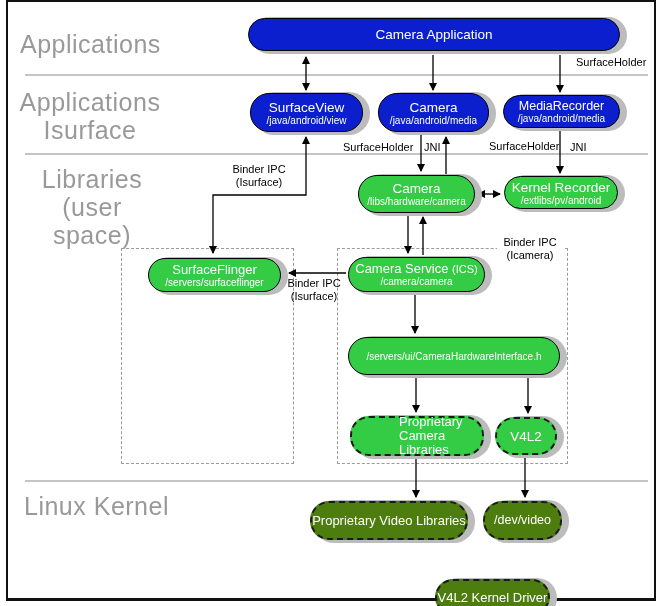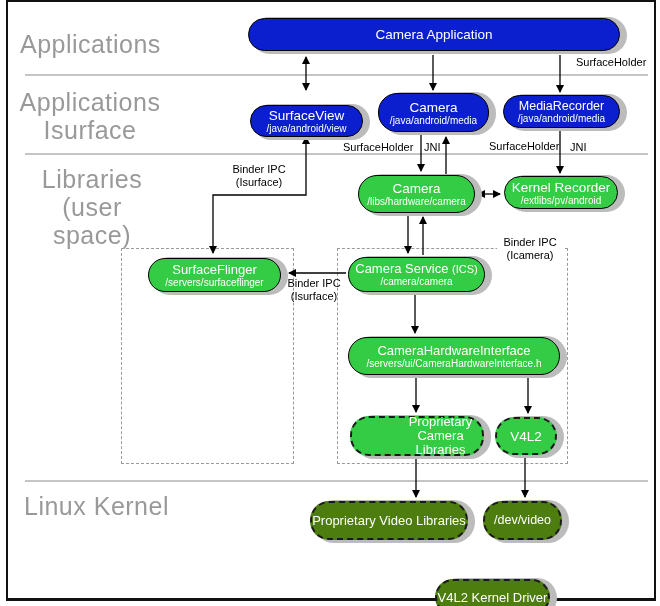--- a/index.html
+++ b/index.html
@@ -10,21 +10,21 @@
   .frame{
     position:absolute;left:6px;top:0;width:650px;height:601px;
     border:2px solid #111;border-bottom-width:3px;box-sizing:border-box;
   }
   .layer-label{
     position:absolute;color:#999;font-size:25px;line-height:28px;
     text-align:center;letter-spacing:0.5px;
   }
   .node{
     position:absolute;display:flex;flex-direction:column;align-items:center;
-    justify-content:center;text-align:center;color:#fff;box-sizing:border-box;
+    justify-content:center;color:#fff;box-sizing:border-box;
     border:1.5px solid #000;box-shadow:5px 1px 0 2px #bcbcbc;z-index:3;
   }
   .node .title{font-size:13.5px;line-height:15px;white-space:pre-line;}
   .node .path{font-size:10px;line-height:11px;}
   .node .suffix{font-size:11px;}
   .blue{background:#0b1fce;}
   .green{background:#33cc44;}
   .red{background:#4d7c0f;}
   .dashed-border{border:2px dashed #1a1a1a;}
   .pill{border-radius:19px;}
@@ -86,21 +86,21 @@
       <line x1="416" y1="378" x2="416" y2="412" marker-end="url(#ah)"></line>
       <line x1="528" y1="378" x2="528" y2="413" marker-end="url(#ah)"></line>
       <line x1="416" y1="458" x2="416" y2="497" marker-end="url(#ah)"></line>
       <line x1="525" y1="457" x2="525" y2="497" marker-end="url(#ah)"></line>
     </g>
   </svg>
 
   <div class="node blue" style="left:248px;top:18px;width:372px;height:33px;border-radius:17px;">
     <div class="title">Camera Application</div>
   </div>
-  <div class="node blue pill" style="left:250px;top:105px;width:113px;height:32px;">
+  <div class="node blue pill" style="left:250px;top:93px;width:113px;height:39px;">
     <div class="title">SurfaceView</div>
     <div class="path">/java/android/view</div>
   </div>
   <div class="node blue pill" style="left:378px;top:93px;width:111px;height:39px;">
     <div class="title">Camera</div>
     <div class="path">/java/android/media</div>
   </div>
   <div class="node blue pill" style="left:503px;top:95px;width:117px;height:33px;">
     <div class="title" style="font-size:12.5px;line-height:13px;">MediaRecorder</div>
     <div class="path">/java/android/media</div>
@@ -116,21 +116,20 @@
   </div>
   <div class="node green pill" style="left:148px;top:258px;width:133px;height:34px;">
     <div class="title" style="font-size:13px;line-height:14px;">SurfaceFlinger</div>
     <div class="path">/servers/surfaceflinger</div>
   </div>
   <div class="node green pill" style="left:348px;top:257px;width:137px;height:35px;">
     <div class="title" style="font-size:13px;line-height:14px;"><span>Camera Service</span> <span class="suffix">(ICS)</span></div>
     <div class="path">/camera/camera</div>
   </div>
   <div class="node green pill" style="left:348px;top:337px;width:212px;height:38px;">
-    <div class="title" style="font-size:13px;line-height:15px;">CameraHardwareInterface</div>
     <div class="path">/servers/ui/CameraHardwareInterface.h</div>
   </div>
   <div class="node green pill dashed-border" style="left:350px;top:416px;width:134px;height:40px;">
     <div class="title" style="font-size:13px;line-height:14px;padding-left:47px;">Proprietary Camera Libraries</div>
   </div>
   <div class="node green pill dashed-border" style="left:495px;top:417px;width:62px;height:38px;">
     <div class="title">V4L2</div>
   </div>
 
   <div class="node red pill dashed-border" style="left:310px;top:501px;width:158px;height:39px;">

